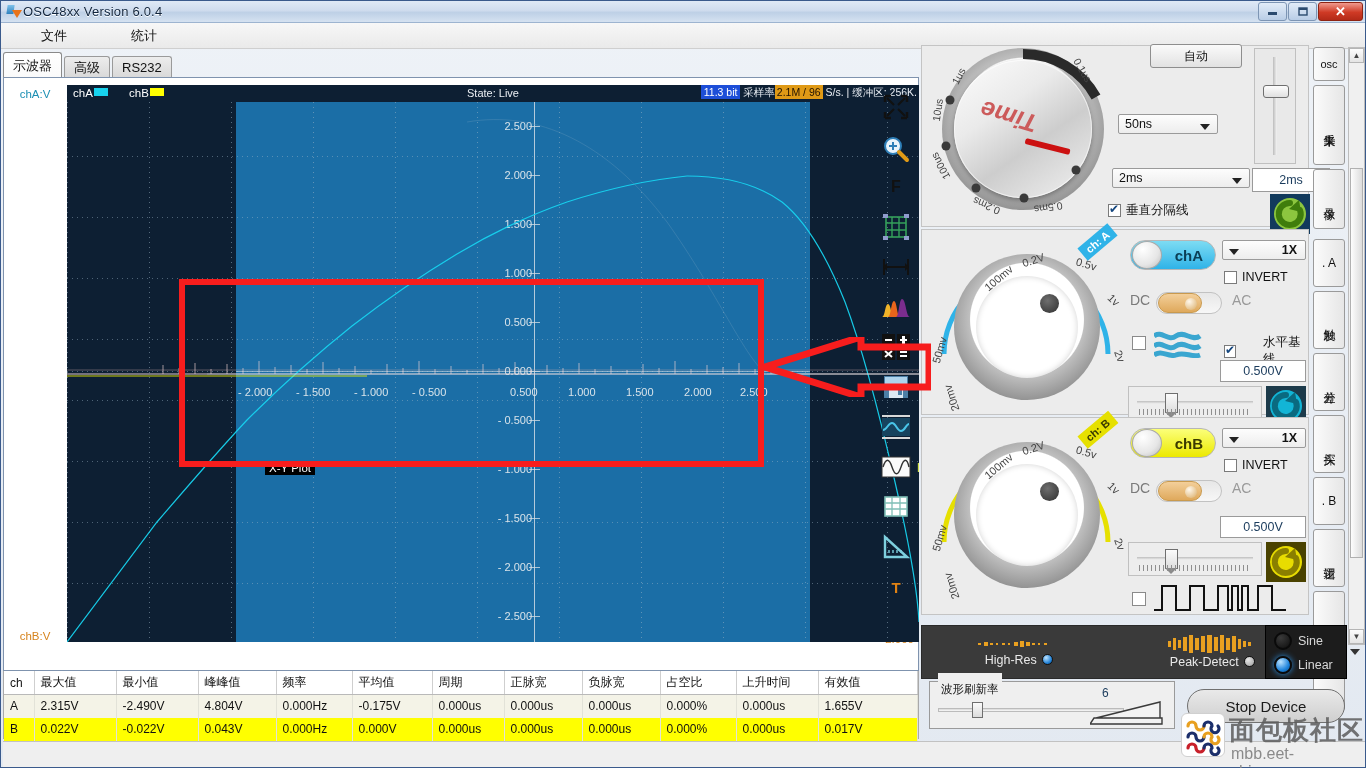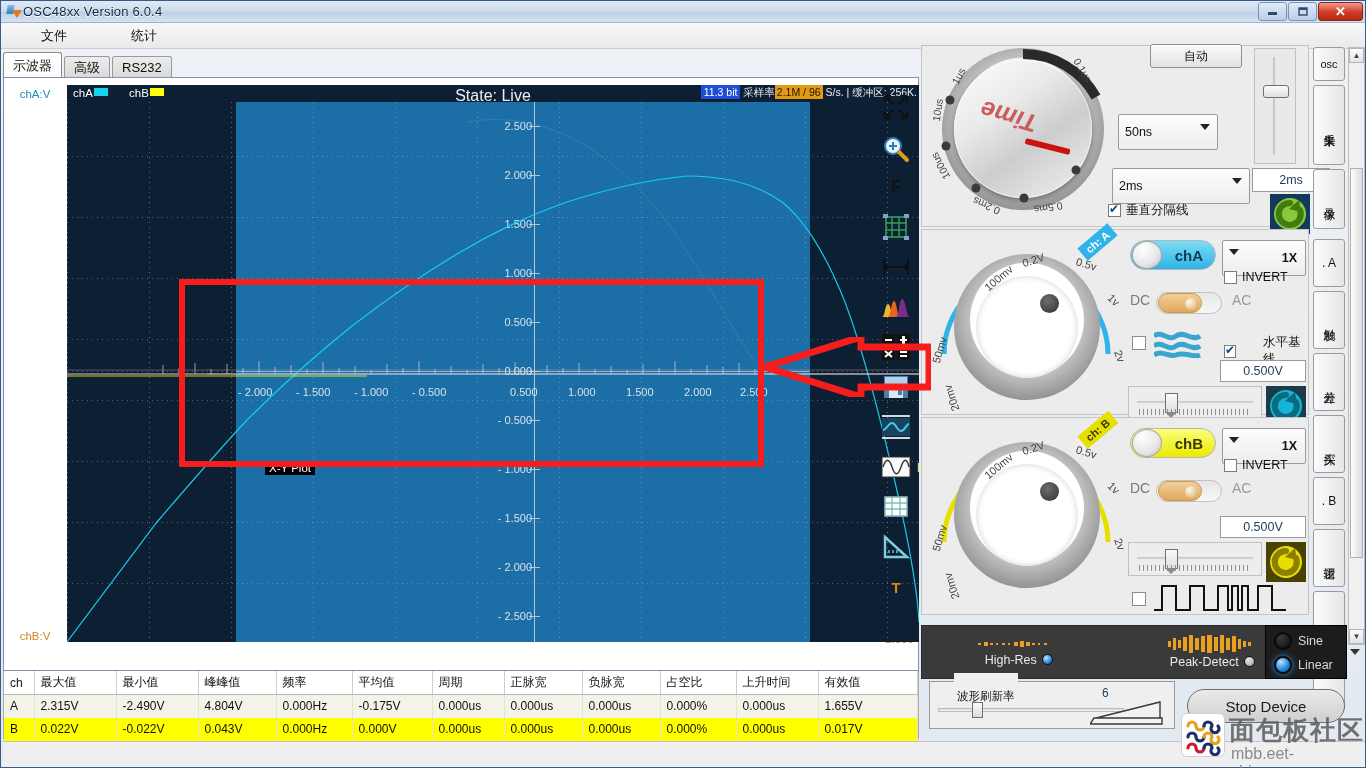--- a/index.html
+++ b/index.html
@@ -68,21 +68,21 @@
       border-bottom:4px solid transparent; border-left:7px solid #1d3c5e; }
   .banner .txt { flex:1; text-align:center; color:#fff; font-size:12.5px;
       text-shadow:0 1px 1px rgba(0,0,0,.45); padding-right:14px; }
 
   
   .infobar { position:absolute; left:66px; top:84px; width:852px; height:17px;
       background:#0d1f33; z-index:2; }
   .infobar .chlbl { position:absolute; top:2px; color:#fff; font-size:11.5px; }
   .sw { display:inline-block; width:14px; height:8px; vertical-align:1px; margin-left:1px; }
   .infobar .state { position:absolute; left:0; right:0; top:2px; text-align:center;
-      color:#eaeef3; font-size:16px; }
+      color:#eaeef3; font-size:11px; }
   .infobar .right { position:absolute; right:2px; top:1px; font-size:10.5px;
       color:#e8edf3; white-space:nowrap; }
   .tagblue { background:#1d4ed8; color:#fff; padding:1px 3px; }
   .tagorange { background:#e09a16; color:#241400; padding:1px 2px; }
 
   
   .plotarea { position:absolute; left:66px; top:101px; width:852px; height:540px;
       background:#0d1f33; overflow:hidden; z-index:1; }
   .xyband { position:absolute; left:169px; top:0; width:574px; height:540px;
       background:#1b6ea6; }
@@ -154,21 +154,21 @@
   .dialface { position:absolute; border-radius:50%;
       background:radial-gradient(circle at 50% 45%,#ffffff 52%,#bfbfbf 53%,#8f8f8f 76%,#d9d9d9 88%,#b9b9b9 100%); }
   .dialcenter { position:absolute; border-radius:50%; background:#fff;
       box-shadow:inset 0 0 6px rgba(0,0,0,.18); }
   .dialdot { position:absolute; border-radius:50%;
       background:radial-gradient(circle at 40% 35%,#6e6e6e,#2f2f2f); }
   .dmark { position:absolute; font-size:10.5px; color:#444; white-space:nowrap; }
   .chtag { position:absolute; color:#fff; font-size:11px; font-weight:bold;
       padding:2px 6px; transform:rotate(-40deg); }
 
-  .ddl { position:absolute; height:36px; border:1px solid #9a9a9a;
+  .ddl { position:absolute; height:20px; border:1px solid #9a9a9a;
       background:linear-gradient(#fdfdfd,#ededed); border-radius:2px;
       display:flex; align-items:center; padding:0 6px; font-size:12.5px; color:#111; }
   .ddl .caret { position:absolute; right:7px; top:9px; width:0; height:0;
       border-left:5px solid transparent; border-right:5px solid transparent; border-top:6px solid #222; }
   .txtbox { position:absolute; border:1px solid #9a9a9a; background:#fff;
       display:flex; align-items:center; justify-content:center; font-size:12.5px; color:#1a3b5c; }
   .cbrow { position:absolute; display:flex; align-items:center; font-size:12.5px; color:#111; }
   .cb { width:13px; height:13px; border:1px solid #7a7a7a; background:#fff;
       margin-right:5px; position:relative; display:inline-block; }
   .cb.on:after { content:"✔"; position:absolute; left:0px; top:-3px; font-size:12px; color:#14467e; }
@@ -237,21 +237,21 @@
       background:#1c1c1c; border:1px solid #000; }
   .sinelin .r { position:absolute; display:flex; align-items:center; font-size:12.5px; color:#d8d8d8; }
   .bigradio { width:18px; height:18px; border-radius:50%; border:2px solid #0a0a0a;
       background:radial-gradient(circle at 34% 28%,#3a3a3a,#0d0d0d); margin-right:6px; }
   .bigradio.on { background:radial-gradient(circle at 34% 28%,#b9e2ff,#1f84dc 60%,#0b4e8a);
       box-shadow:0 0 6px #2b8fe0; }
 
   .refreshbox { position:absolute; left:928px; top:680px; width:246px; height:48px;
       border:1px solid #9a9a9a; background:#efefef; }
   .refreshbox .legend { position:absolute; left:8px; top:-9px; background:#efefef;
-      padding:16px 3px; font-size:11.5px; color:#111;margin-left:16px; }
+      padding:9px 3px; font-size:11.5px; color:#111; }
   .stopdev { position:absolute; left:1186px; top:688px; width:158px; height:34px;
       border-radius:17px; border:1px solid #707070;
       background:linear-gradient(#e9e9e9,#cfcfcf); display:flex; align-items:center;
       justify-content:center; font-size:15px; color:#1a1a1a; }
 
   .wmark { position:absolute; left:1180px; top:710px; width:186px; height:56px; }
   .wmark .logo { position:absolute; left:0; top:2px; width:44px; height:44px;
       background:#fff; border:1px solid #d0d0d0; border-radius:6px; }
   .wmark .t1 { position:absolute; left:48px; top:2px; font-size:26px; color:#5c5c5c;
       font-weight:bold; opacity:.85; letter-spacing:1px; }

